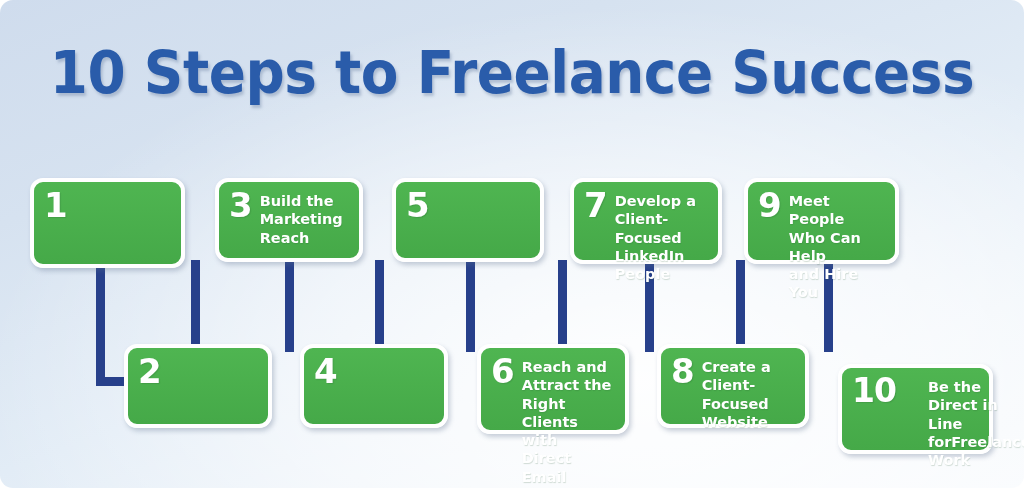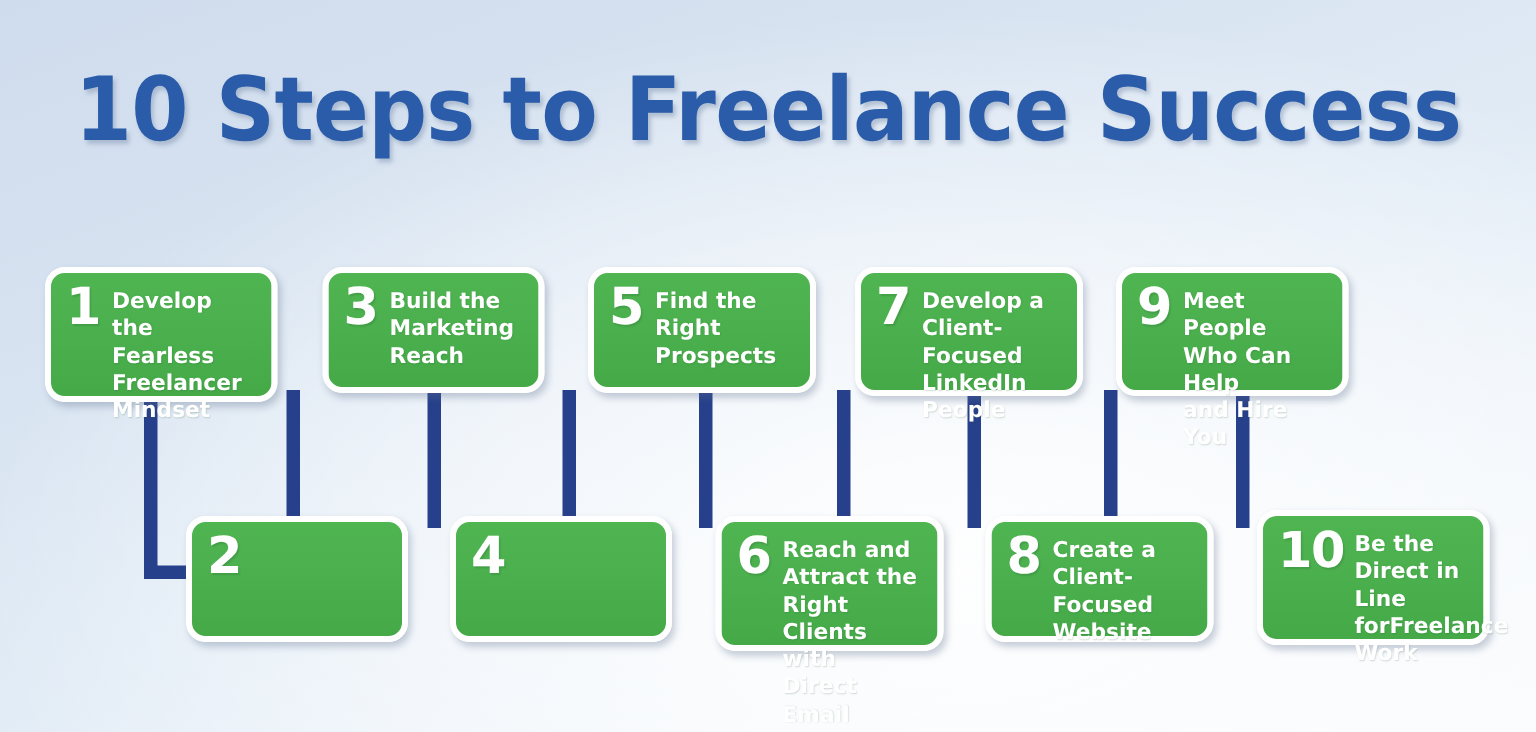--- a/index.html
+++ b/index.html
@@ -15,20 +15,21 @@
   }
 
   #infographic {
     position: relative;
     width: 1024px;
     height: 488px;
     background:
       radial-gradient(ellipse 900px 520px at 62% 78%, rgba(255,255,255,0.95) 0%, rgba(255,255,255,0.55) 38%, rgba(255,255,255,0.0) 72%),
       linear-gradient(160deg, #cfdced 0%, #d6e2f0 26%, #e2ecf6 55%, #eef4fa 78%, #f7fafd 100%);
     overflow: hidden;
+    border-radius: 13px;
   }
 
   
   .title {
     position: absolute;
     left: 0;
     top: 38px;
     width: 1024px;
     text-align: center;
     font-family: "DejaVu Sans", "Liberation Sans", sans-serif;
@@ -111,36 +112,30 @@
   <div class="connector vert" style="left:558px; top:260px; height:92px;"></div>
 
   <div class="connector vert" style="left:645px; top:260px; height:92px;"></div>
 
   <div class="connector vert" style="left:736px; top:260px; height:92px;"></div>
 
   <div class="connector vert" style="left:824px; top:260px; height:92px;"></div>
 
   <div class="step" style="left:30px; top:178px; width:155px; height:90px;">
     <span class="num">1</span>
-    <span class="label">Develop
-the Fearless
-Freelancer
-Mindset</span>
   </div>
 
   <div class="step" style="left:215px; top:178px; width:148px; height:84px;">
     <span class="num">3</span>
     <span class="label">Build the
 Marketing Reach</span>
   </div>
 
   <div class="step" style="left:392px; top:178px; width:152px; height:84px;">
     <span class="num">5</span>
-    <span class="label">Find the
-Right Prospects</span>
   </div>
 
   <div class="step" style="left:570px; top:178px; width:152px; height:86px;">
     <span class="num">7</span>
     <span class="label">Develop a
 Client-Focused
 LinkedIn People</span>
   </div>
 
   <div class="step" style="left:744px; top:178px; width:155px; height:86px;">
@@ -166,21 +161,21 @@
 Direct Email</span>
   </div>
 
   <div class="step" style="left:657px; top:344px; width:152px; height:84px;">
     <span class="num">8</span>
     <span class="label">Create a
 Client-Focused
 Website</span>
   </div>
 
-  <div class="step" style="left:838px; top:340px; width:155px; height:90px;">
+  <div class="step" style="left:838px; top:364px; width:155px; height:90px;gap:25px;">
     <span class="num wide">10</span>
     <span class="label">Be the
 Direct in Line
 forFreelance
 Work</span>
   </div>
 
 </div>
 
 </body></html>

